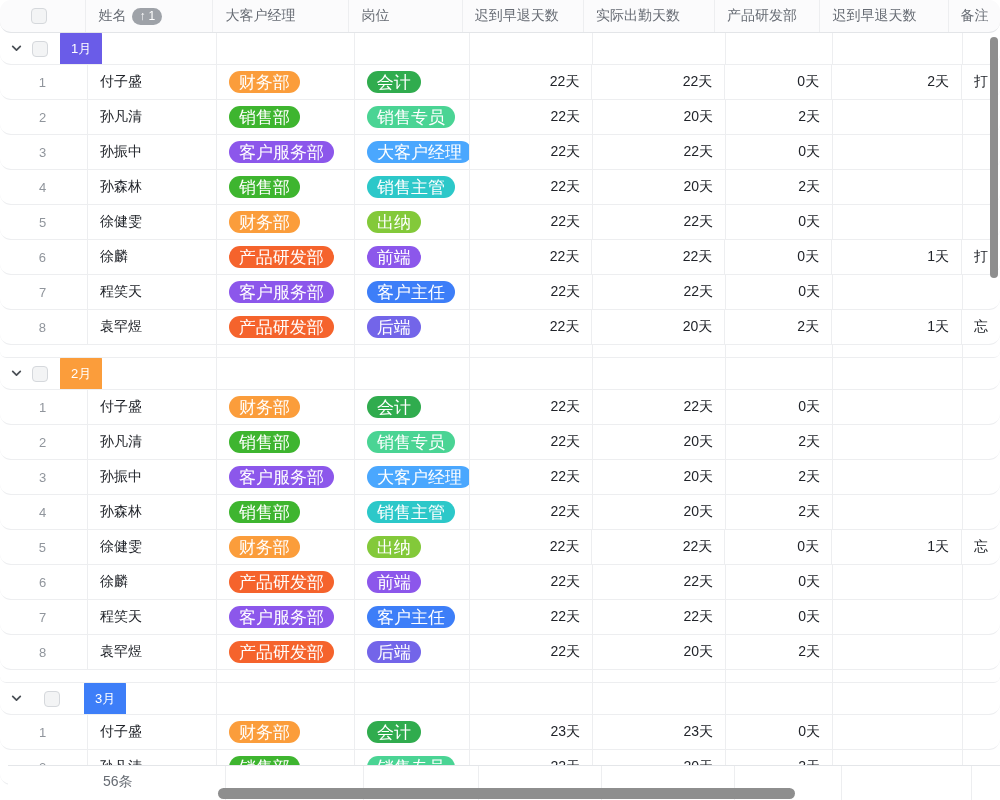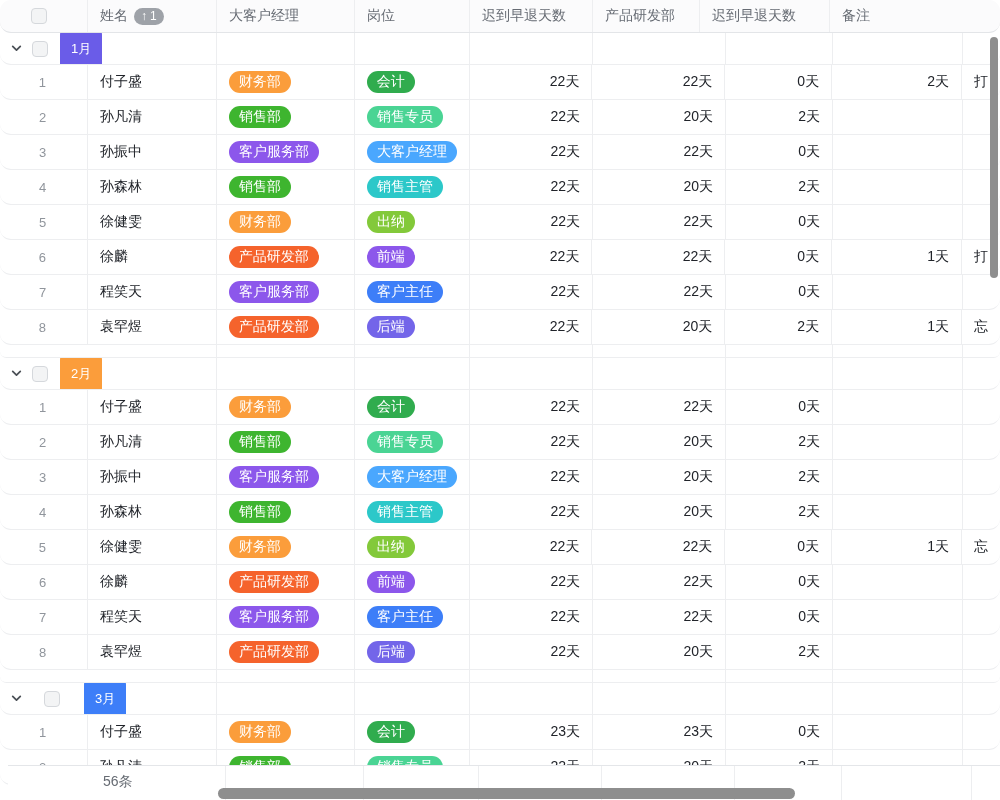--- a/index.html
+++ b/index.html
@@ -25,21 +25,21 @@
   .gleft { width:217px; border-right:1px solid #EDEEF0; padding:0; display:flex; align-items:center; }
 
   .checkbox { width:16px; height:16px; box-sizing:border-box; background:#F3F4F5;
     border:1px solid #D5D8DC; border-radius:4px; flex:0 0 auto; }
   .hdr-checkbox { margin-left:31px; }
   .chevron { width:13px; height:13px; margin-left:10px; display:flex; align-items:center; justify-content:center; flex:0 0 auto; }
   .grp-checkbox { margin-left:9px; }
   .pill { display:inline-flex; align-items:center; height:26px; padding:12px 11px; border-radius:11px;
     color:#fff; font-size:13px; margin-left:12px; flex:0 0 auto; }
   .tag { display:inline-flex; align-items:center; height:22px; padding:0 10px; border-radius:11px;
-    color:#fff; font-size:14px; max-width:100%; }
+    color:#fff; font-size:17px; max-width:100%; }
   .rownum { justify-content:center; padding-right:14px; color:#90959C; font-size:13px; }
 
   .sort-badge { display:inline-flex; align-items:center; gap:3px; margin-left:6px; height:17px;
     padding:0 7px; border-radius:9px; background:#9EA2A8; color:#fff; font-size:12px; line-height:1; }
 
   .footer { position:absolute; left:8px; top:765px; width:1000px; height:35px; background:#fff;
     border-top:1px solid #E4E6E9; z-index:5; }
   .footer-count { position:absolute; left:95px; top:7px; font-size:14px; color:#666B73; }
   .footer-sep { position:absolute; top:0; width:1px; height:100%; background:#EDEEF0; }
 
@@ -66,20 +66,23 @@
     </div>
     <div class="cell w2">
         <span>大客户经理</span>
       </div>
     <div class="cell w3">
         <span>岗位</span>
       </div>
     <div class="cell w4">
         <span>迟到早退天数</span>
       </div>
+    <div class="cell w5">
+        <span>实际出勤天数</span>
+      </div>
     <div class="cell w6">
         <span>产品研发部</span>
       </div>
     <div class="cell w7">
         <span>迟到早退天数</span>
       </div>
     <div class="cell w8">
         <span>备注</span>
       </div>
   </div>

